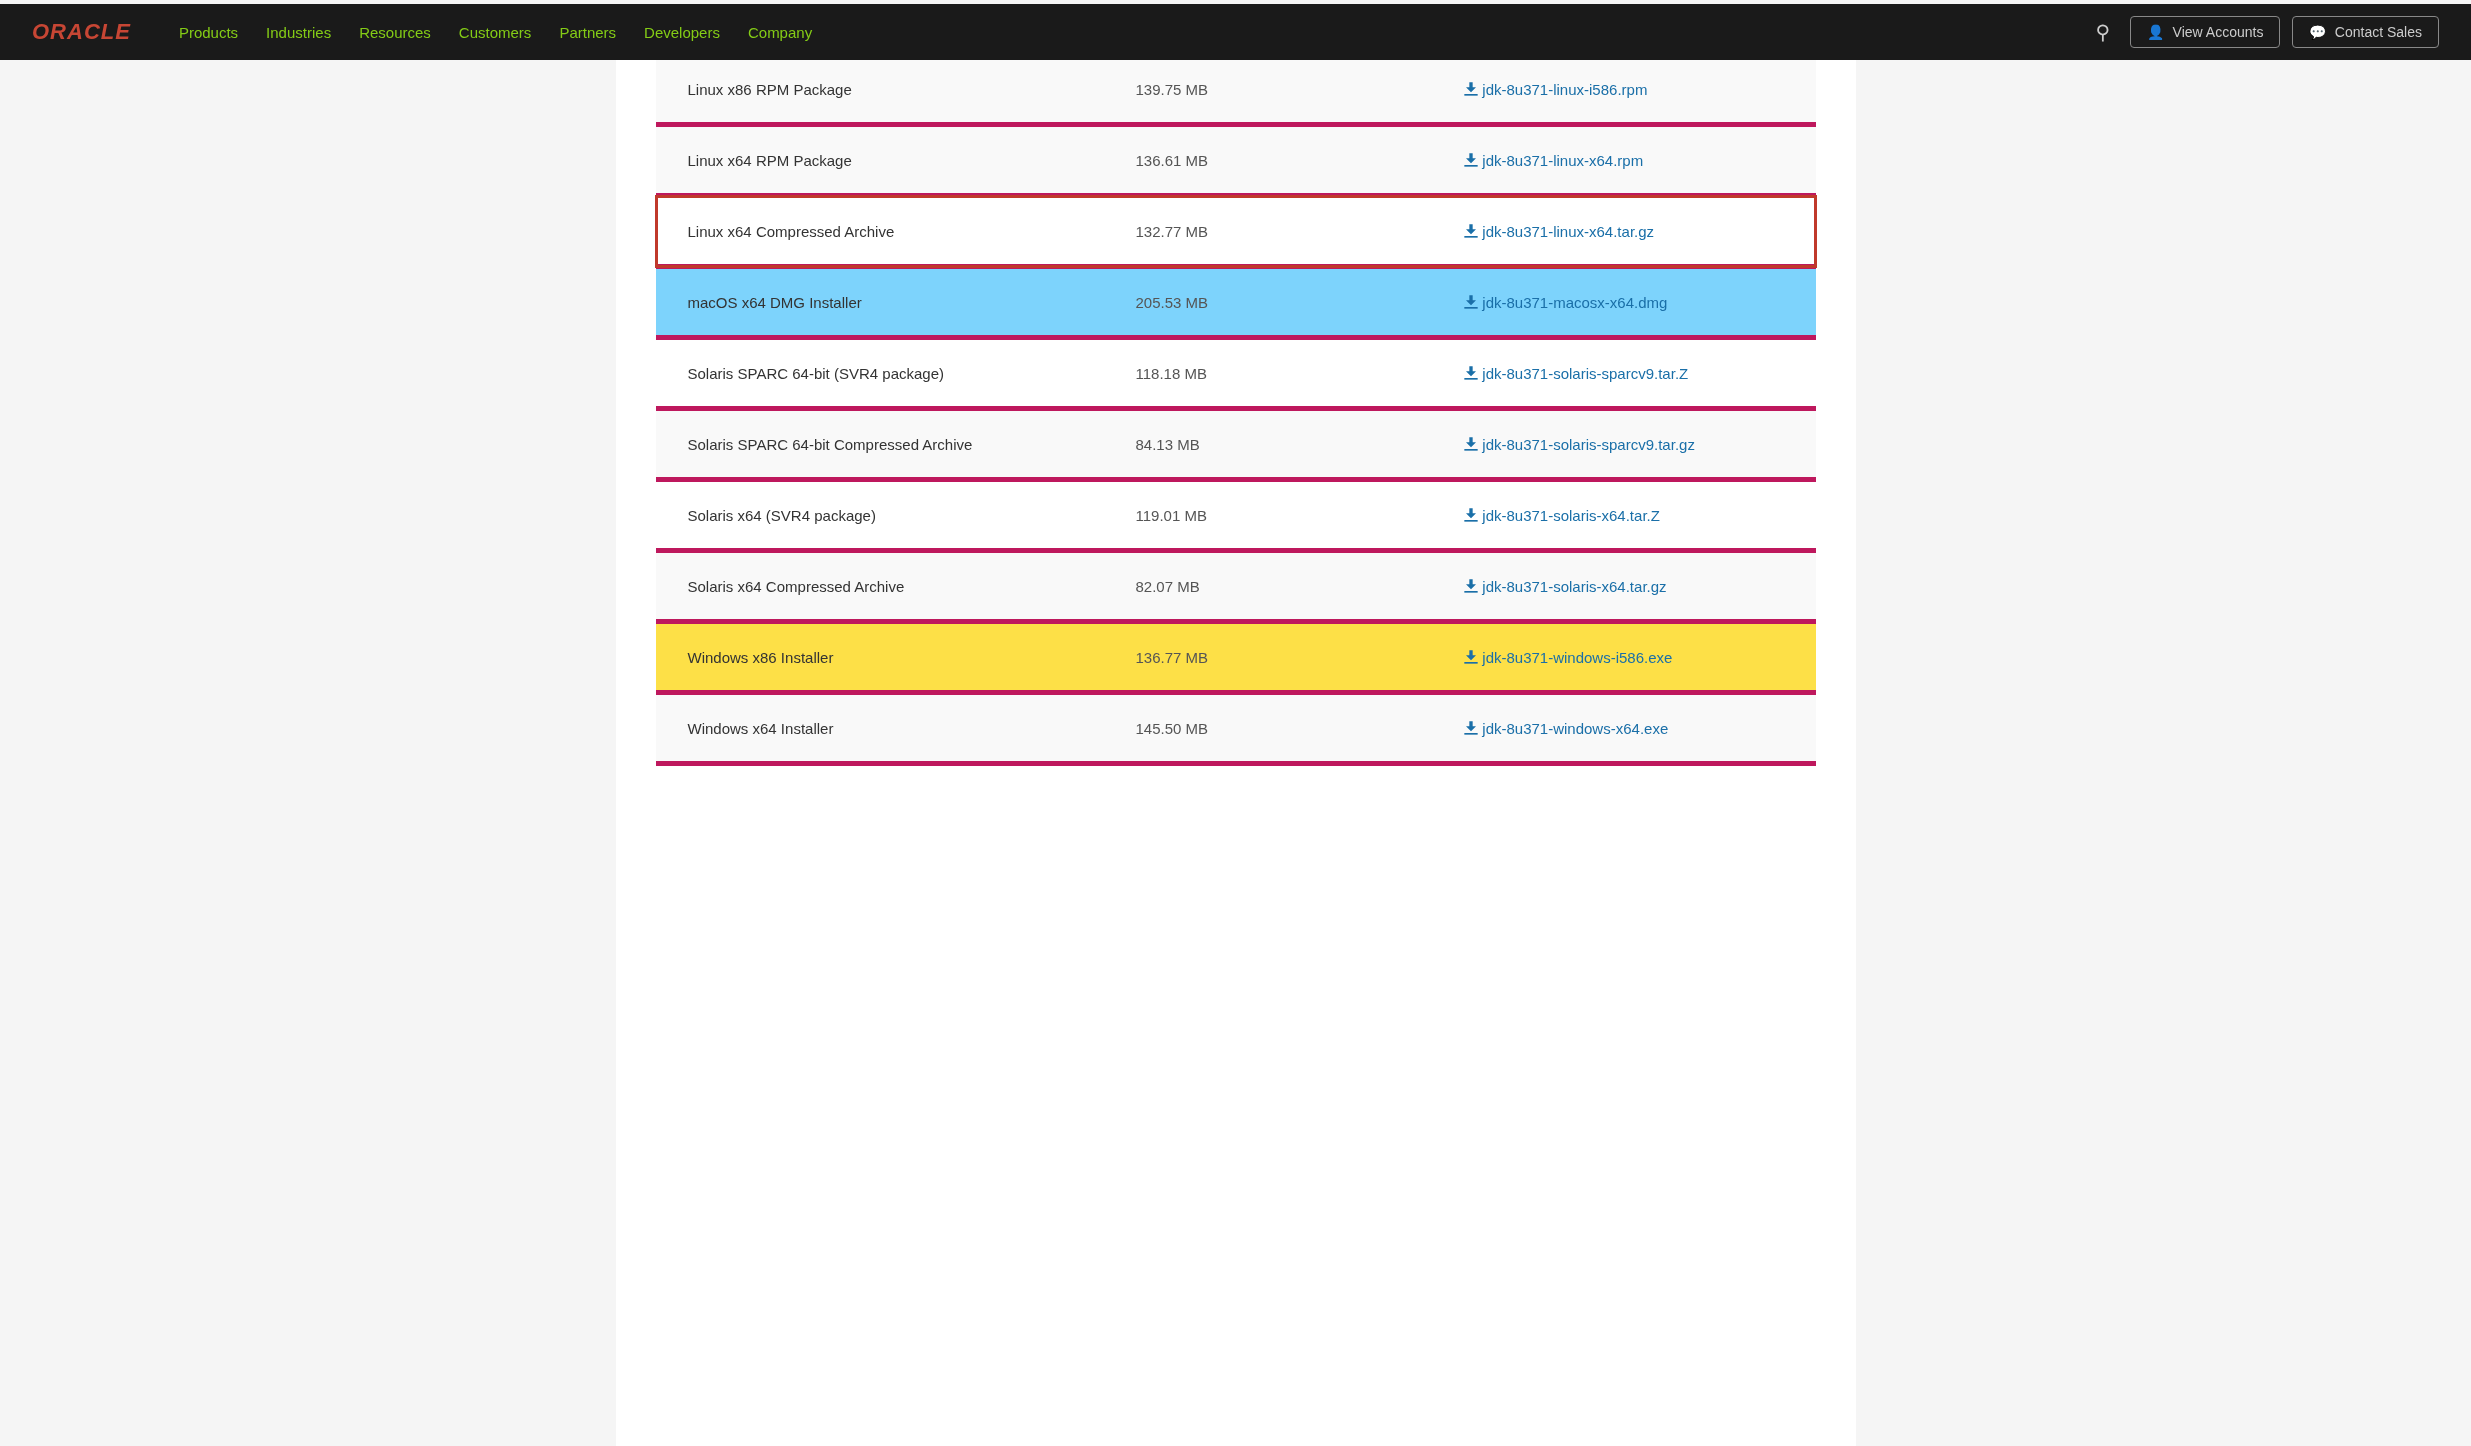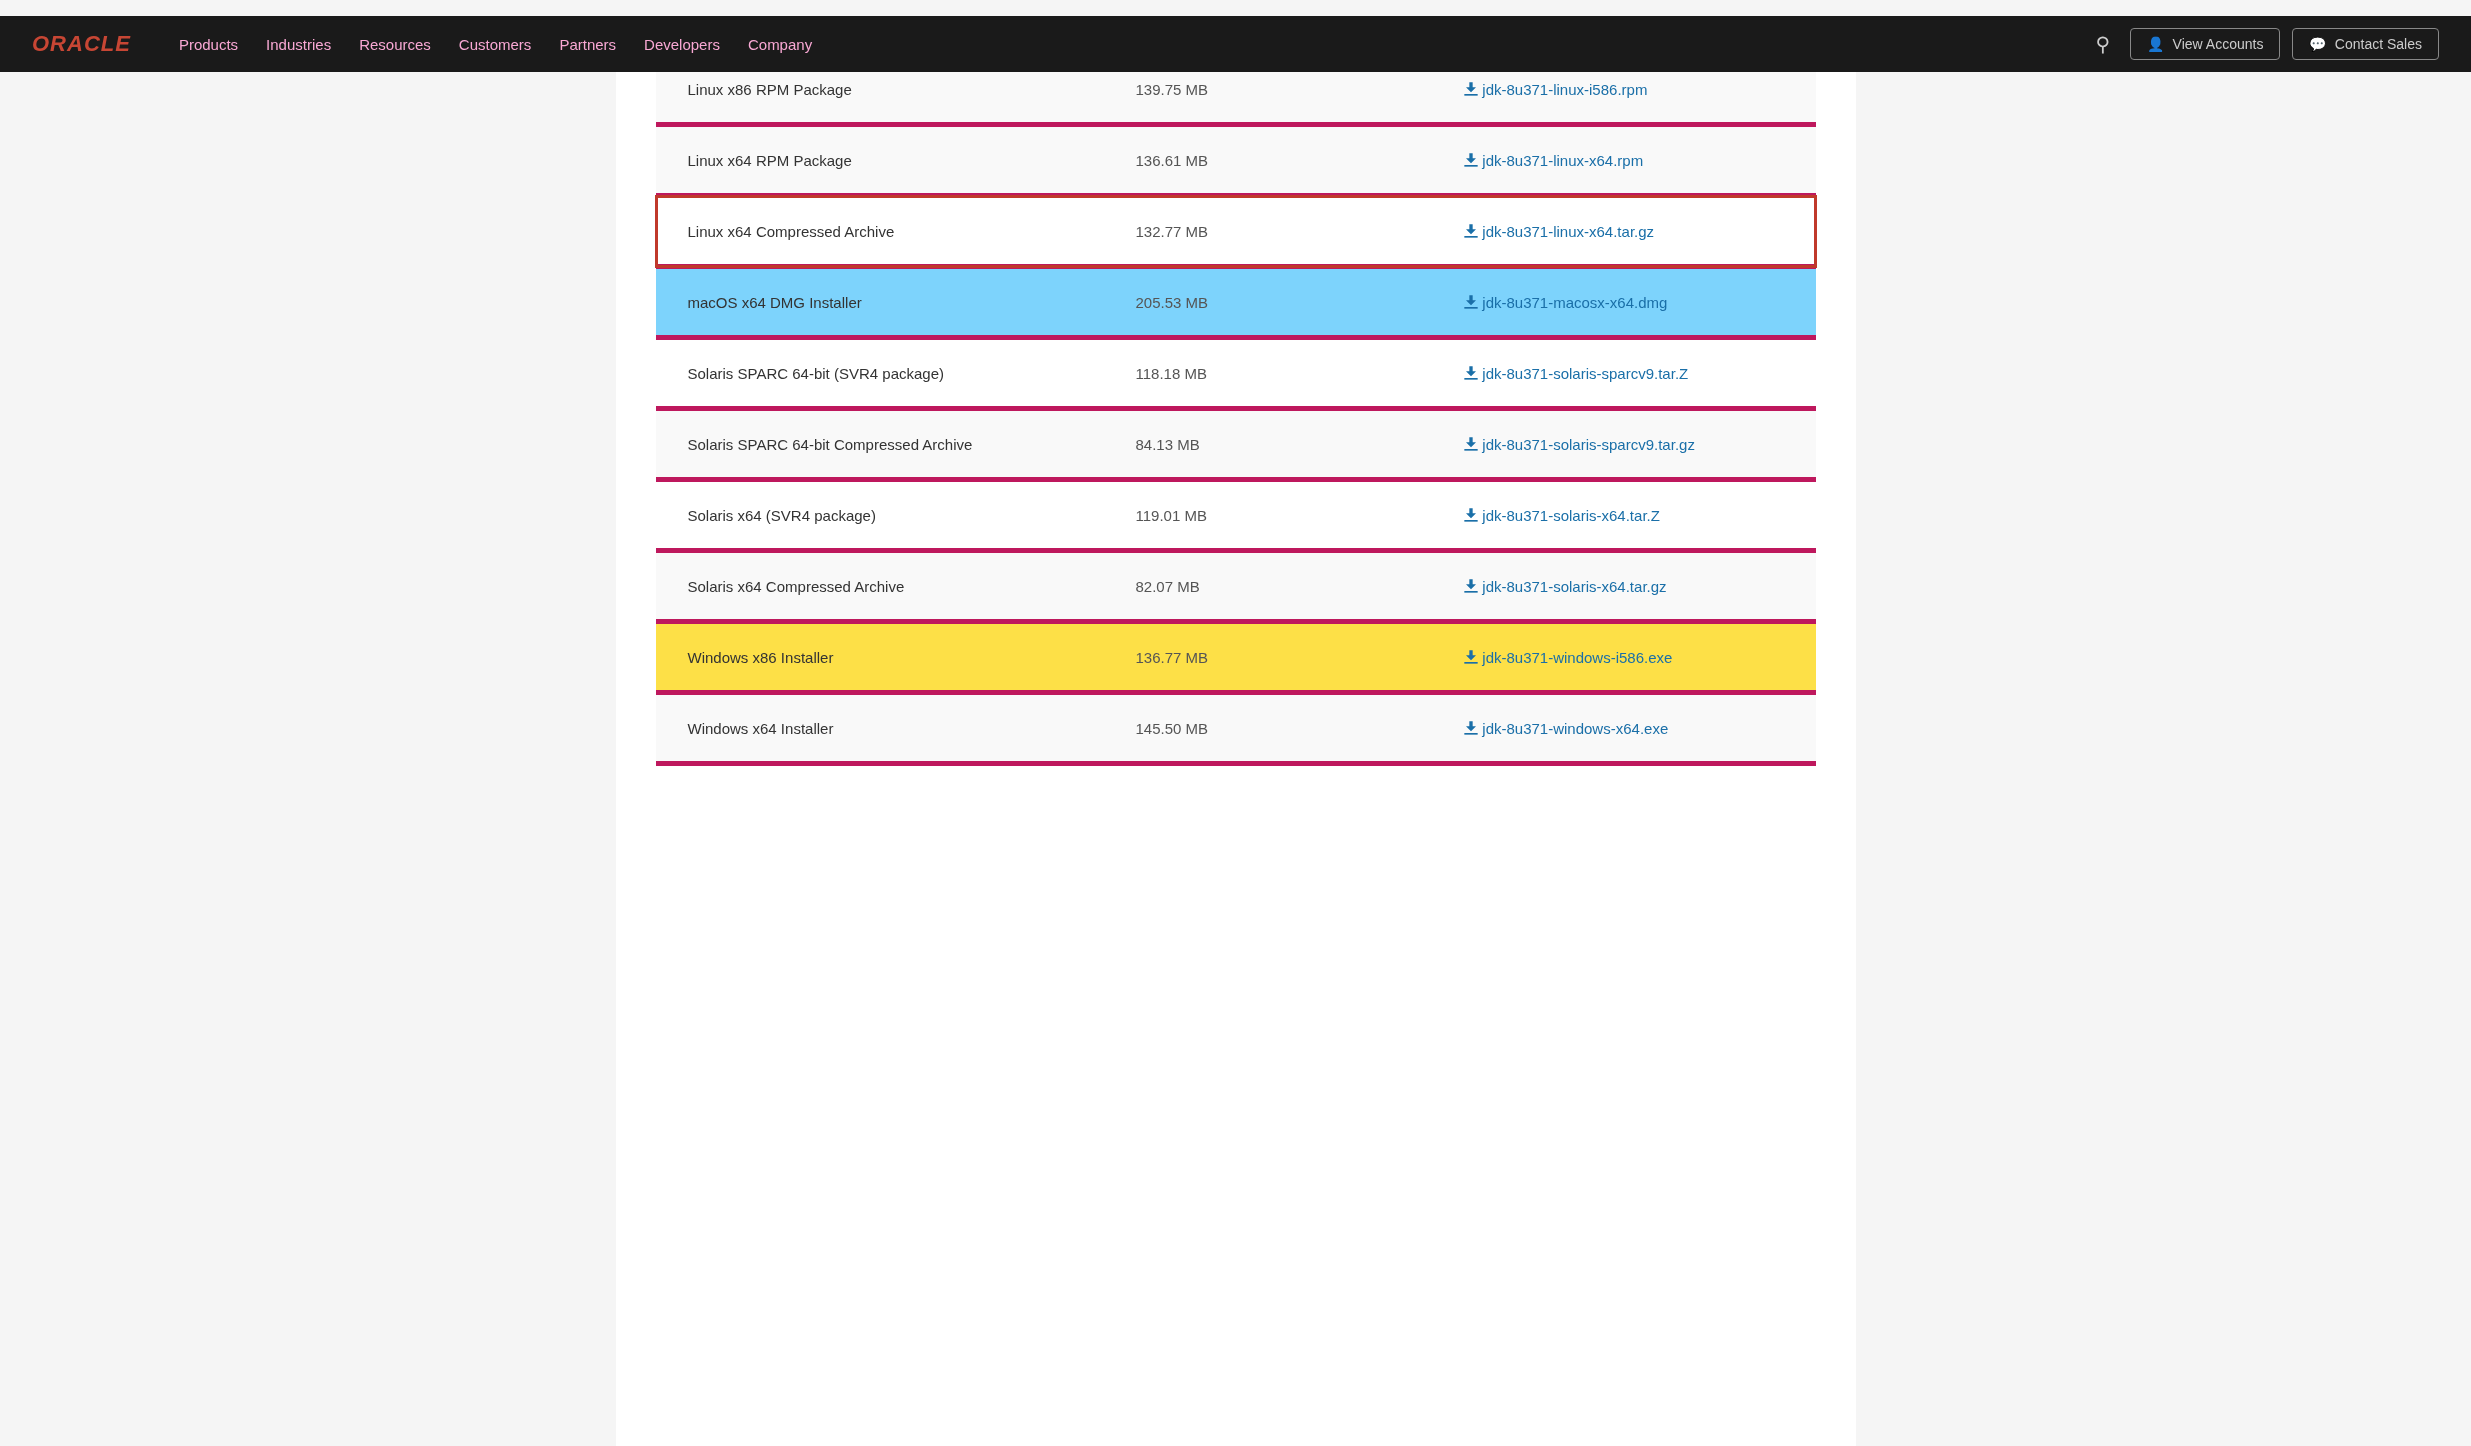--- a/index.html
+++ b/index.html
@@ -6,38 +6,38 @@
     body { font-family: -apple-system, BlinkMacSystemFont, 'Segoe UI', Arial, sans-serif; background: #f5f5f5; }
 
     
     .navbar {
       background: #1a1a1a;
       height: 56px;
       display: flex;
       align-items: center;
       padding: 0 32px;
       position: sticky;
-      top: 16px;
+      top: 4px;
       z-index: 100;
     }
     .navbar-logo {
       color: #c74634;
       font-size: 22px;
       font-weight: 700;
       letter-spacing: 1px;
       margin-right: 48px;
       font-style: italic;
     }
     .navbar-links {
       display: flex;
       gap: 28px;
       flex: 1;
     }
     .navbar-links a {
-      color: #f9a8d4;
+      color: #84cc16;
       text-decoration: none;
       font-size: 15px;
       cursor: pointer;
     }
     .navbar-right {
       display: flex;
       align-items: center;
       gap: 12px;
     }
     .search-icon-btn {

